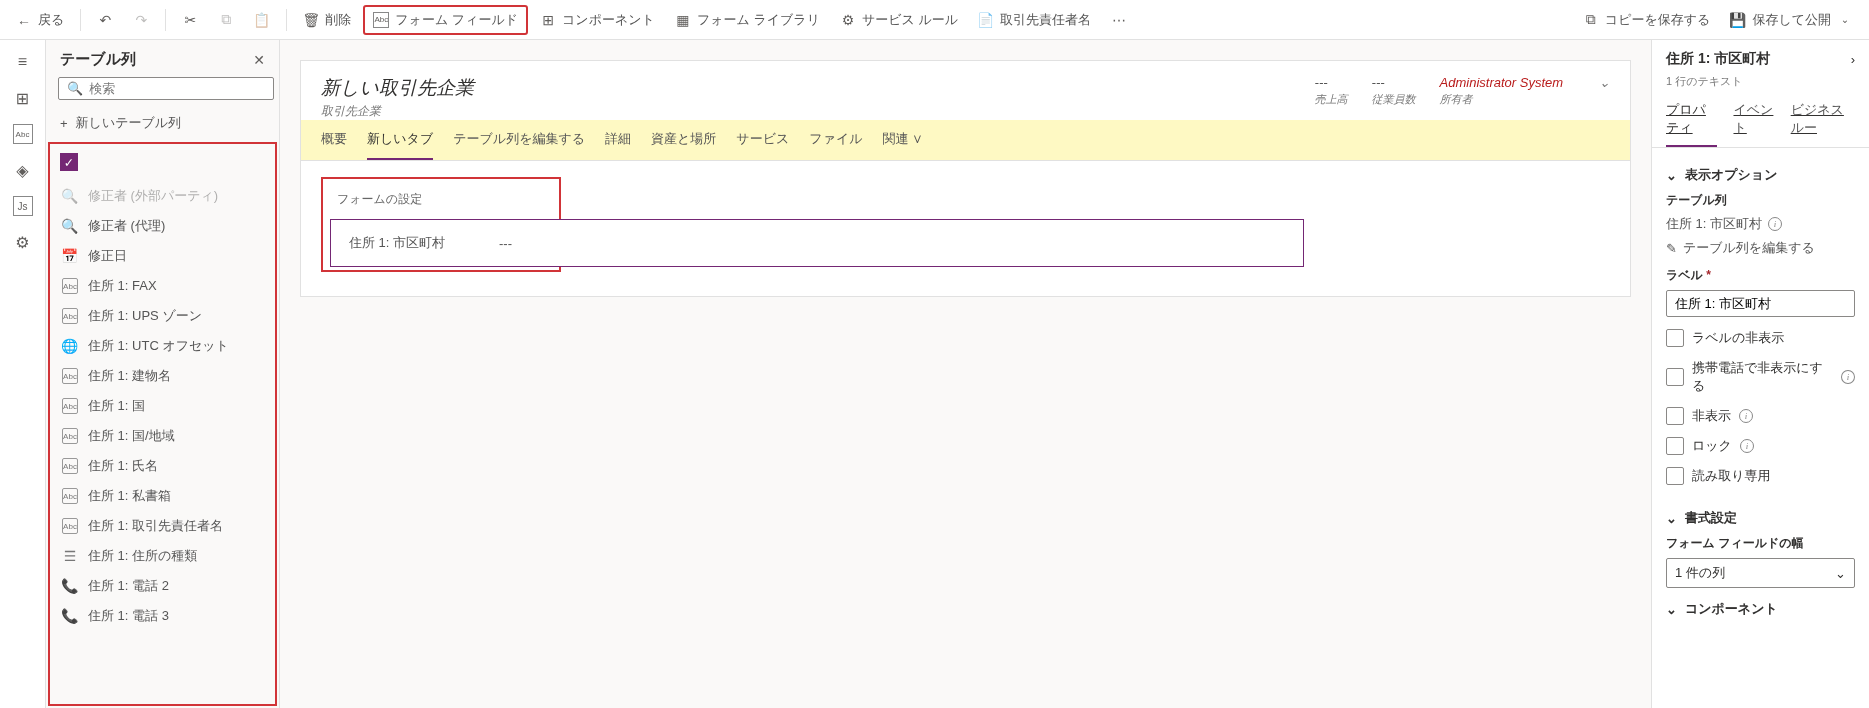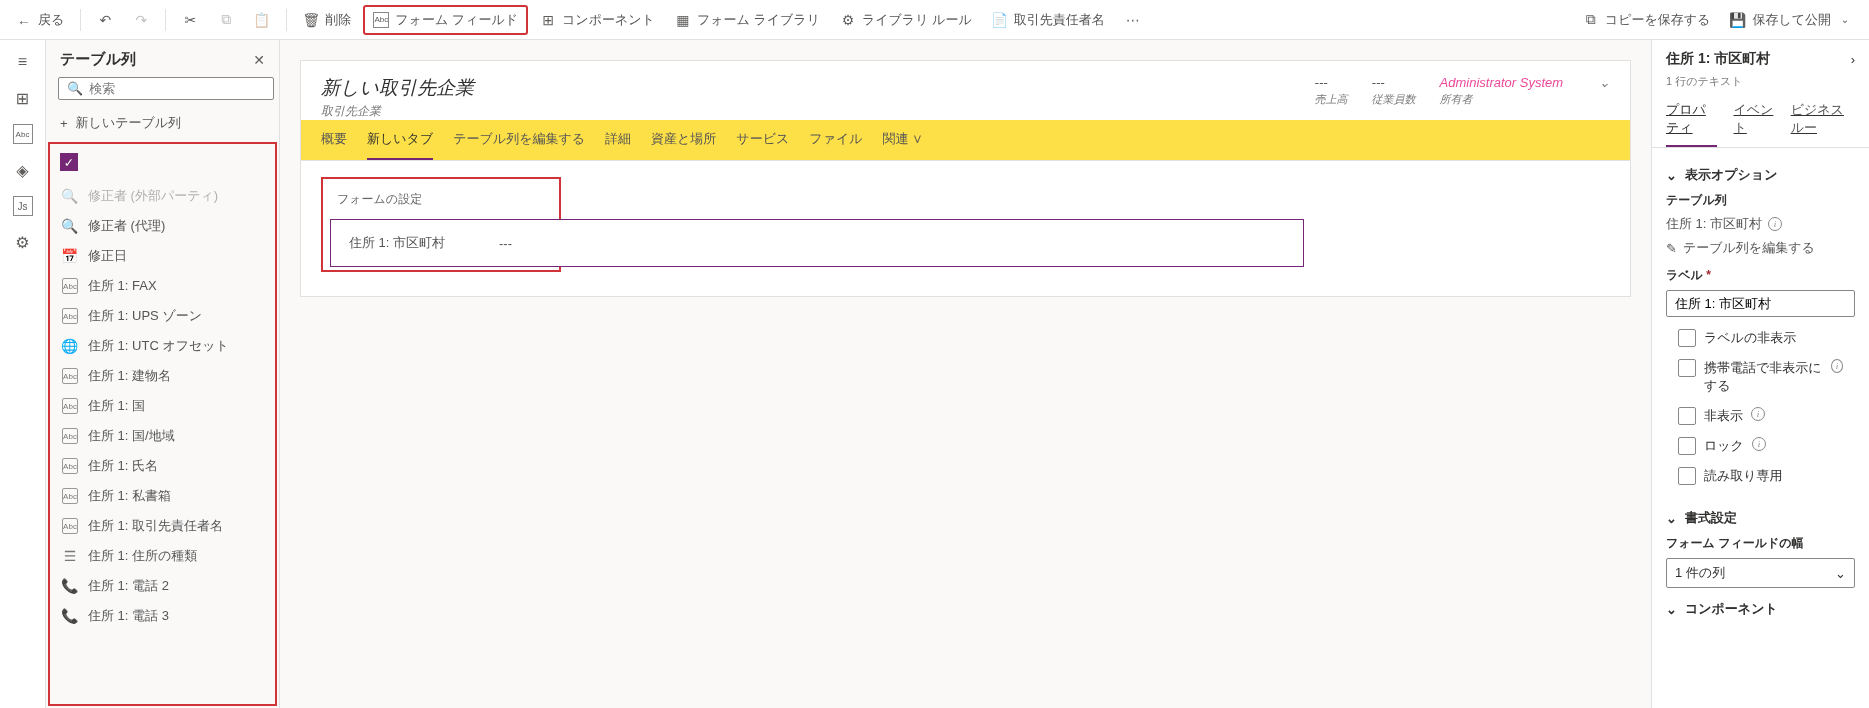--- a/index.html
+++ b/index.html
@@ -44,24 +44,24 @@
 
 .canvas { flex: 1; background: #faf9f8; padding: 20px; overflow: auto; }
 .form-header { background: #fff; padding: 14px 20px 0; border: 1px solid #e1e1e1; border-bottom: none; display: flex; align-items: flex-start; font-style: italic; }
 .fh-left { flex: 1; }
 .fh-title { font-size: 19px; font-weight: 400; color: #323130; }
 .fh-sub { font-size: 12px; color: #777; margin-top: 2px; }
 .fh-stats { display: flex; gap: 24px; align-items: flex-start; }
 .fh-stat { text-align: left; }
 .fh-stat-val { font-size: 13px; color: #555; }
 .fh-stat-lbl { font-size: 11px; color: #777; margin-top: 2px; }
-.fh-owner-val { color: #ec4899; font-size: 13px; }
+.fh-owner-val { color: #b91c1c; font-size: 13px; }
 .fh-chevron { margin-left: 12px; color: #777; cursor: pointer; }
 
-.form-tabs { background: #fde047; padding: 10px 20px 0; border: 1px solid #e1e1e1; border-top: none; display: flex; gap: 20px; font-size: 13px; }
+.form-tabs { background: #fef9c3; padding: 10px 20px 0; border: 1px solid #e1e1e1; border-top: none; display: flex; gap: 20px; font-size: 13px; }
 .form-tab { padding-bottom: 10px; cursor: pointer; color: #555; }
 .form-tab.active { border-bottom: 2px solid #742774; color: #323130; font-weight: 400; }
 
 .form-body { background: #fff; border: 1px solid #e1e1e1; border-top: none; padding: 16px 20px 24px; }
 .red-section { border: 2px solid #d13438; padding: 0; width: 240px; display: inline-block; vertical-align: top; }
 .section-label { font-size: 12px; color: #666; padding: 12px 14px 10px; }
 .field-row { border: 1px solid #742774; margin: 0 -1px; padding: 14px 18px; display: flex; align-items: center; width: 974px; background: #fff; }
 .field-label { font-size: 13px; color: #555; width: 150px; }
 .field-val { font-size: 13px; color: #555; }
 
@@ -74,21 +74,21 @@
 .rp-tab { padding-bottom: 8px; cursor: pointer; color: #555; }
 .rp-tab.active { border-bottom: 2px solid #742774; color: #323130; }
 .rp-body { padding: 10px 14px; overflow-y: auto; flex: 1; }
 .rp-section { padding: 8px 0 4px; }
 .rp-sec-head { display: flex; align-items: center; gap: 8px; font-weight: 600; font-size: 13px; margin-bottom: 8px; cursor: pointer; }
 .rp-label-bold { font-size: 12px; color: #323130; font-weight: 600; margin: 4px 0 6px; }
 .rp-text { font-size: 13px; color: #555; margin: 2px 0; display: flex; align-items: center; gap: 6px; }
 .rp-link { color: #555; cursor: pointer; display: flex; align-items: center; gap: 6px; font-size: 13px; margin: 6px 0 10px; }
 .rp-input { width: 100%; border: 1px solid #8a8886; padding: 5px 8px; font-size: 13px; border-radius: 2px; }
 .rp-select { width: 100%; border: 1px solid #8a8886; padding: 5px 8px; font-size: 13px; border-radius: 2px; background: #fff; display: flex; justify-content: space-between; align-items: center; cursor: pointer; }
-.rp-check { display: flex; gap: 8px; margin: 12px 12px; font-size: 13px; }
+.rp-check { display: flex; align-items: center; gap: 8px; margin: 12px 0; font-size: 13px; }
 .rp-cb { width: 18px; height: 18px; border: 1px solid #8a8886; border-radius: 2px; flex-shrink: 0; }
 .info-icon { width: 14px; height: 14px; border: 1px solid #888; border-radius: 50%; display: inline-flex; align-items: center; justify-content: center; font-size: 9px; color: #888; font-style: italic; font-family: serif; }
 .req { color: #a4262c; }
 </style>
 </head>
 <body>
 
 <div class="top-toolbar">
   <div class="tb-btn">
     <span class="tb-icon">←</span>
@@ -123,21 +123,21 @@
   <div class="tb-btn">
     <span class="tb-icon">⊞</span>
     <span>コンポーネント</span>
   </div>
   <div class="tb-btn">
     <span class="tb-icon">▦</span>
     <span>フォーム ライブラリ</span>
   </div>
   <div class="tb-btn">
     <span class="tb-icon">⚙</span>
-    <span>ライブラリ ルール</span>
+    <span>サービス ルール</span>
   </div>
   <div class="tb-btn">
     <span class="tb-icon">📄</span>
     <span>取引先責任者名</span>
   </div>
   <div class="tb-btn">
       <span class="tb-icon">⋯</span>
     </div>
   <div class="tb-spacer"></div>
   <div class="tb-btn">

